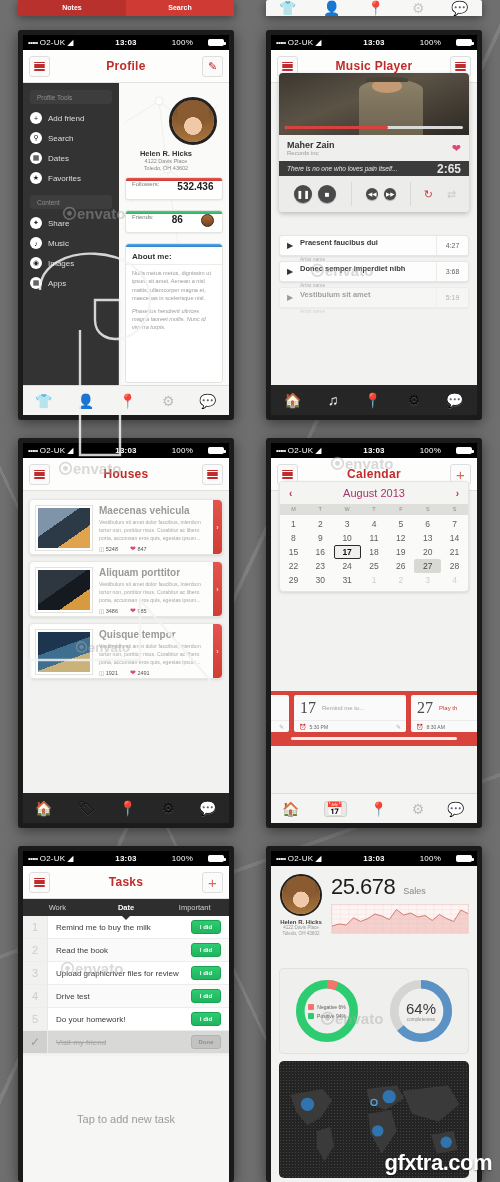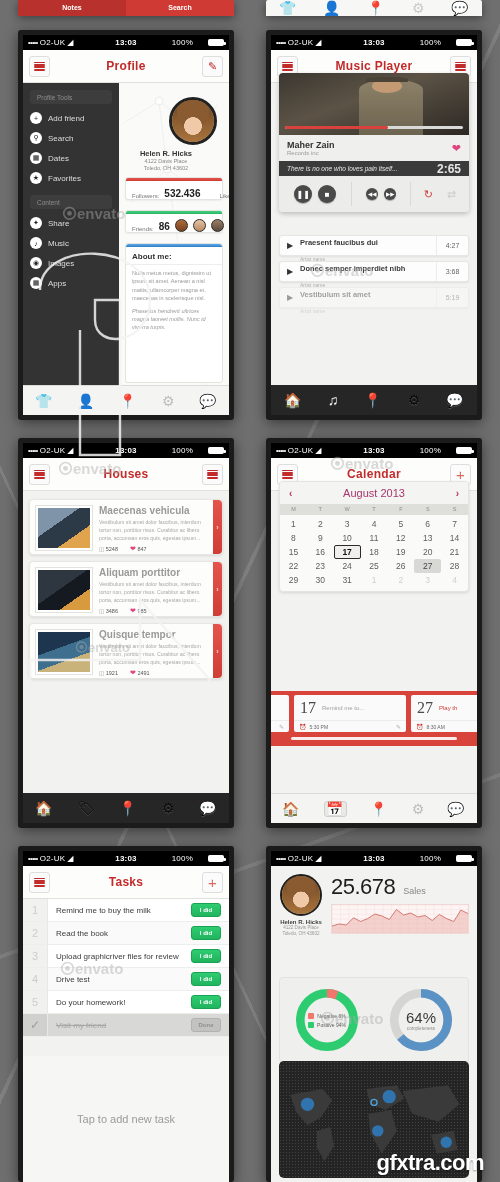--- a/index.html
+++ b/index.html
@@ -75,21 +75,21 @@
        radial-gradient(circle at 50% 62%, #f0c9a8 0 26%, transparent 27%),
        radial-gradient(circle at 50% 30%, #8a5a30 0 44%, transparent 45%),
        linear-gradient(#6d4521, #a9743e); }
   .prof-name { position:absolute; right:8px; top:66px; width:110px; text-align:center; font-size:7.5px;
                font-weight:bold; color:#333; }
   .prof-addr { position:absolute; right:8px; top:75px; width:110px; text-align:center; font-size:5.5px; color:#888; line-height:1.25;}
 
   .stat-card { position:absolute; left:6px; right:6px; background:#fff; border:1px solid #e3e3e0;
                border-radius:3px; box-shadow:0 1px 2px rgba(0,0,0,.06); }
   .stat-card .bar { height:3px; border-radius:2px 2px 0 0; }
-  .stat-row { display:flex; align-items:flex-end; height:18px; padding:0 6px; gap:5px; }
+  .stat-row { display:flex; align-items:flex-start; height:18px; padding:0 6px; gap:18px; }
   .stat-lbl { font-size:6px; color:#777; }
   .stat-val { font-size:10px; font-weight:bold; color:#222; }
   .friend-av { width:13px;height:13px;border-radius:50%;border:1.2px solid #2a2a2a; flex:none; }
 
   .about-card { position:absolute; left:6px; right:6px; background:#fff; border:1px solid #e3e3e0; border-radius:3px;}
   .about-h { font-size:8px; font-weight:bold; color:#333; padding:5px 6px 3px; border-bottom:1px solid #ededea;}
   .about-p { font-size:5.6px; color:#9a9a9a; padding:4px 6px 0; line-height:1.5; }
   .about-p.it { font-style:italic; }
 
   
@@ -219,21 +219,21 @@
   .an-map { position:absolute; left:8px; right:8px; border-radius:5px; background:#242424; overflow:hidden; }
   .dotmap { position:absolute; inset:0;
      background-image: radial-gradient(#4a4a4a 0.5px, transparent 0.6px);
      background-size: 3px 3px; opacity:.85; }
 
   
   .top-red { position:absolute; background:#cf3a34; height:16px; border-radius:2px 2px 0 0; display:flex; }
   .top-red div { flex:1; text-align:center; line-height:16px; font-size:7px; color:#fff; font-weight:bold; }
   .top-red div:first-child { background:#b8312c; }
 
-  .gfx { position:absolute; right:16px; bottom:6px; font-size:22px; font-weight:bold; color:#fff;
+  .gfx { position:absolute; right:8px; bottom:6px; font-size:22px; font-weight:bold; color:#fff;
          letter-spacing:-.5px; text-shadow:0 1px 2px rgba(0,0,0,.4);margin-left:32px; }
   .envato-wm { position:absolute; font-size:15px; color:rgba(170,170,170,.45); font-weight:bold; pointer-events:none;}
 </style>
 </head>
 <body>
 
 <div id="stage">
   <div class="bg-lines"></div>
 
   <div class="top-red shadowed" style="left:18px; top:0; width:216px;">
@@ -721,20 +721,26 @@
               <i></i>
               <i></i>
             </span>
           </div>
         <div class="nav-title">Tasks</div>
         <div class="nav-btn">
             <span class="plus">+</span>
           </div>
       </div>
 
+      <div class="tk-tabs">
+        <div>Work</div>
+        <div class="on">Date</div>
+        <div>Important</div>
+        <div class="tk-caret"></div>
+      </div>
 
       <div class="tk-row">
           <span class="tk-n">1</span>
           <span class="tk-t">Remind me to buy the milk</span>
           <span class="tk-b">I did</span>
         </div>
       <div class="tk-row alt">
           <span class="tk-n">2</span>
           <span class="tk-t">Read the book</span>
           <span class="tk-b">I did</span>
@@ -822,21 +828,21 @@
                   <line x1="0" x2="160" y1="30" y2="30"></line>
                   <line x1="0" x2="160" y1="36" y2="36"></line>
                 </g>
                 <path d="M0,36 L0.0,27.0 L8.4,24.4 L16.8,25.7 L25.3,16.4 L33.7,21.2 L42.1,17.4 L50.5,11.6 L58.9,14.2 L67.4,18.6 L75.8,5.8 L84.2,12.9 L92.6,10.3 L101.1,15.4 L109.5,13.5 L117.9,19.9 L126.3,12.2 L134.7,17.4 L143.2,21.2 L151.6,6.5 L160.0,11.0 L160,36 Z" fill="#e8a6a0" opacity=".45"></path>
                 <path d="M0.0,27.0 L8.4,24.4 L16.8,25.7 L25.3,16.4 L33.7,21.2 L42.1,17.4 L50.5,11.6 L58.9,14.2 L67.4,18.6 L75.8,5.8 L84.2,12.9 L92.6,10.3 L101.1,15.4 L109.5,13.5 L117.9,19.9 L126.3,12.2 L134.7,17.4 L143.2,21.2 L151.6,6.5 L160.0,11.0" fill="none" stroke="#c4564c" stroke-width=".9"></path>
               </svg>
           </div>
         </div>
       </div>
 
-      <div class="an-donuts" style="top:126px;text-align:right;">
+      <div class="an-donuts" style="top:117px;text-align:right;">
         <div class="donut">
           <svg viewBox="0 0 36 36" style="width:100%;height:100%;transform:rotate(-90deg)">
             <circle cx="18" cy="18" r="15.5" fill="none" stroke="#2ecc71" stroke-width="5"></circle>
             <circle id="negarc" cx="18" cy="18" r="15.5" fill="none" stroke="#f2756e" stroke-width="5" stroke-dasharray="6 94" pathLength="100"></circle>
           </svg>
           <div class="hole">
             <span class="lg">
                 <i style="background:#f2756e"></i>
                 <span>Negative 6%</span>
               </span>

